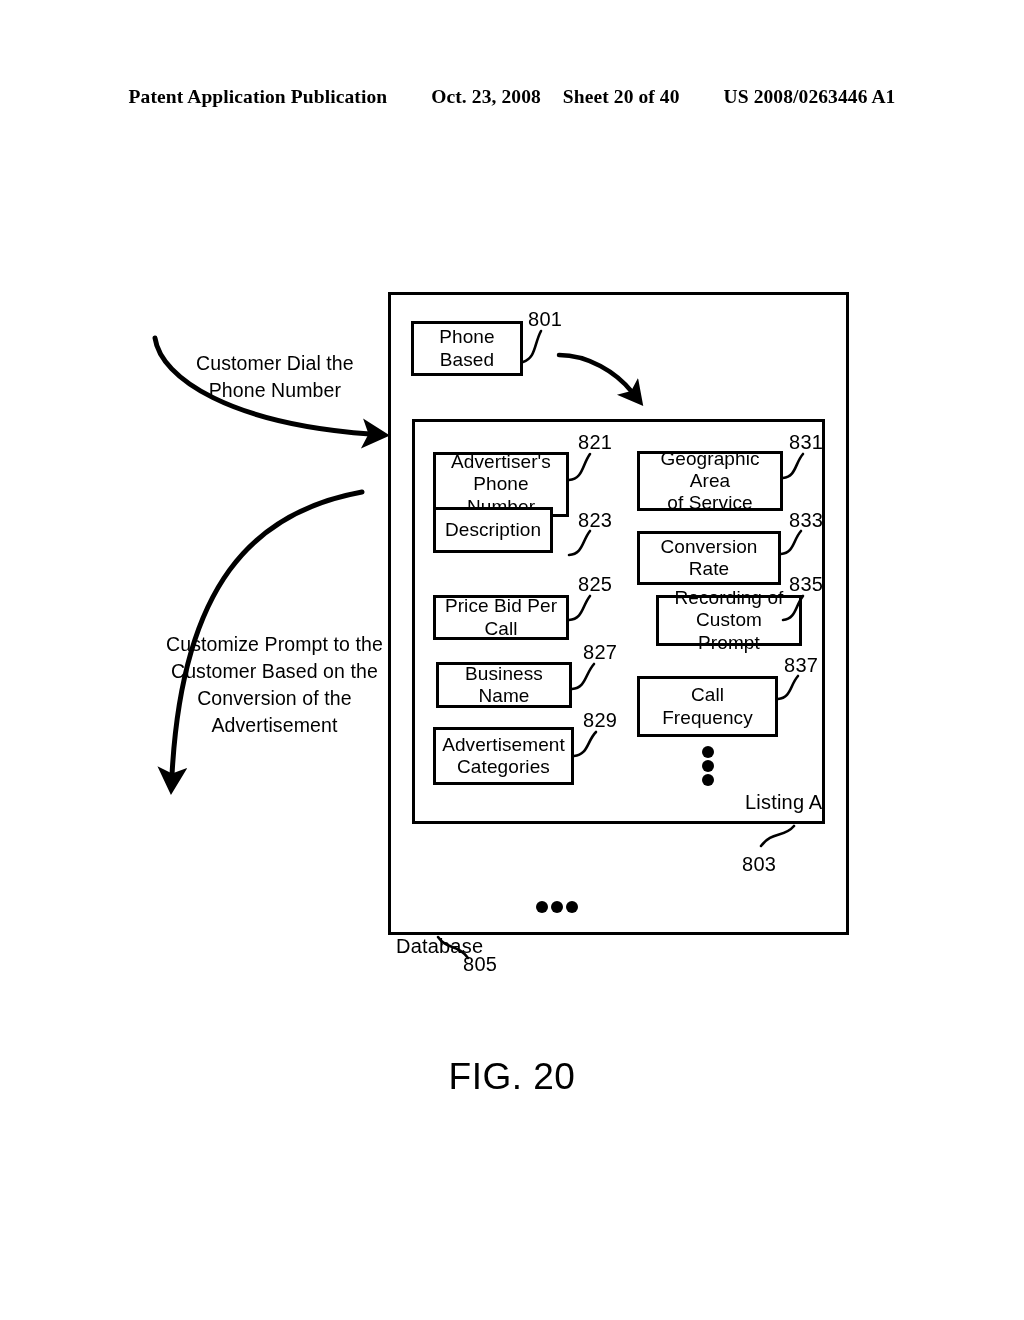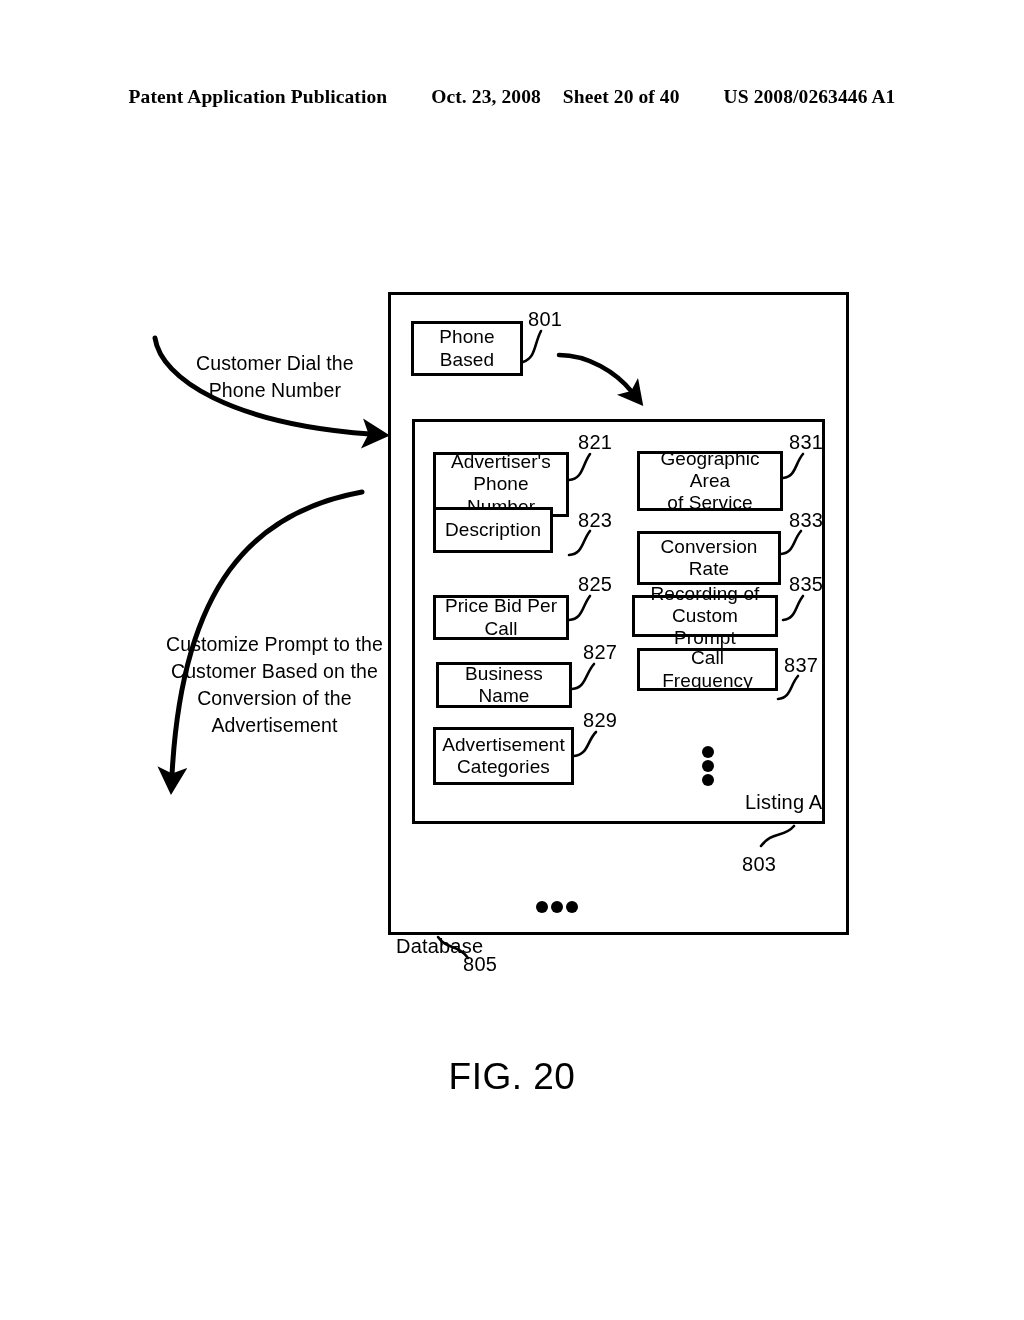--- a/index.html
+++ b/index.html
@@ -88,22 +88,22 @@
   
   .n-advph   { left: 433px; top: 452px;  width: 136px; height: 65px; }
   .n-desc    { left: 433px; top: 507px;  width: 120px; height: 46px; }
   .n-price   { left: 433px; top: 595px;  width: 136px; height: 45px; }
   .n-bizname { left: 436px; top: 662px;  width: 136px; height: 46px; }
   .n-adcat   { left: 433px; top: 727px;  width: 141px; height: 58px; }
 
   
   .n-geo     { left: 637px; top: 451px;  width: 146px; height: 60px; }
   .n-conv    { left: 637px; top: 531px;  width: 144px; height: 54px; }
-  .n-rec     { left: 632px; top: 595px;  width: 146px; height: 42px; }
-  .n-callfrq { left: 637px; top: 648px;  width: 141px; height: 43px; }
+  .n-rec     { left: 656px; top: 595px;  width: 146px; height: 51px; }
+  .n-callfrq { left: 637px; top: 676px;  width: 141px; height: 61px; }
 
   
   .ref {
     position: absolute;
     font-size: 20px;
     letter-spacing: 0.3px;
     white-space: nowrap;
   }
   .r801 { left: 528px; top: 308px; }
   .r821 { left: 578px; top: 431px; }

